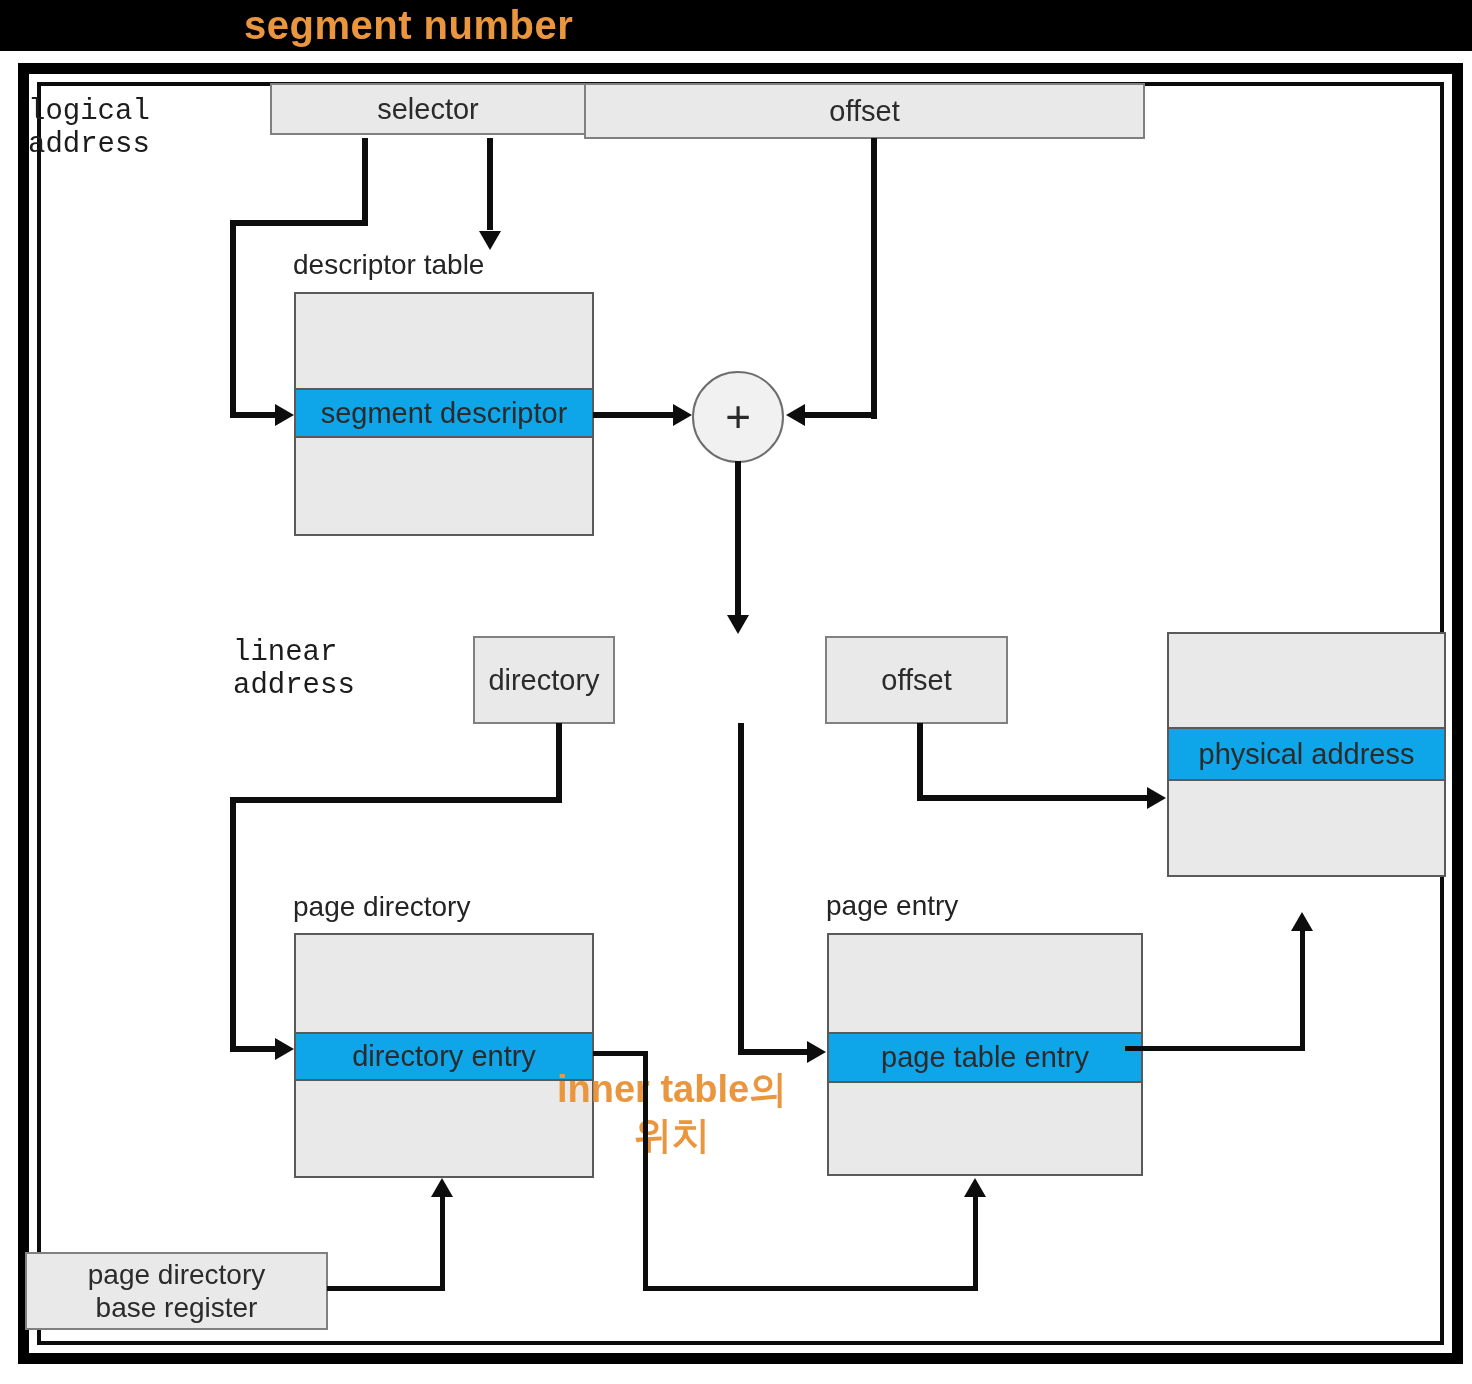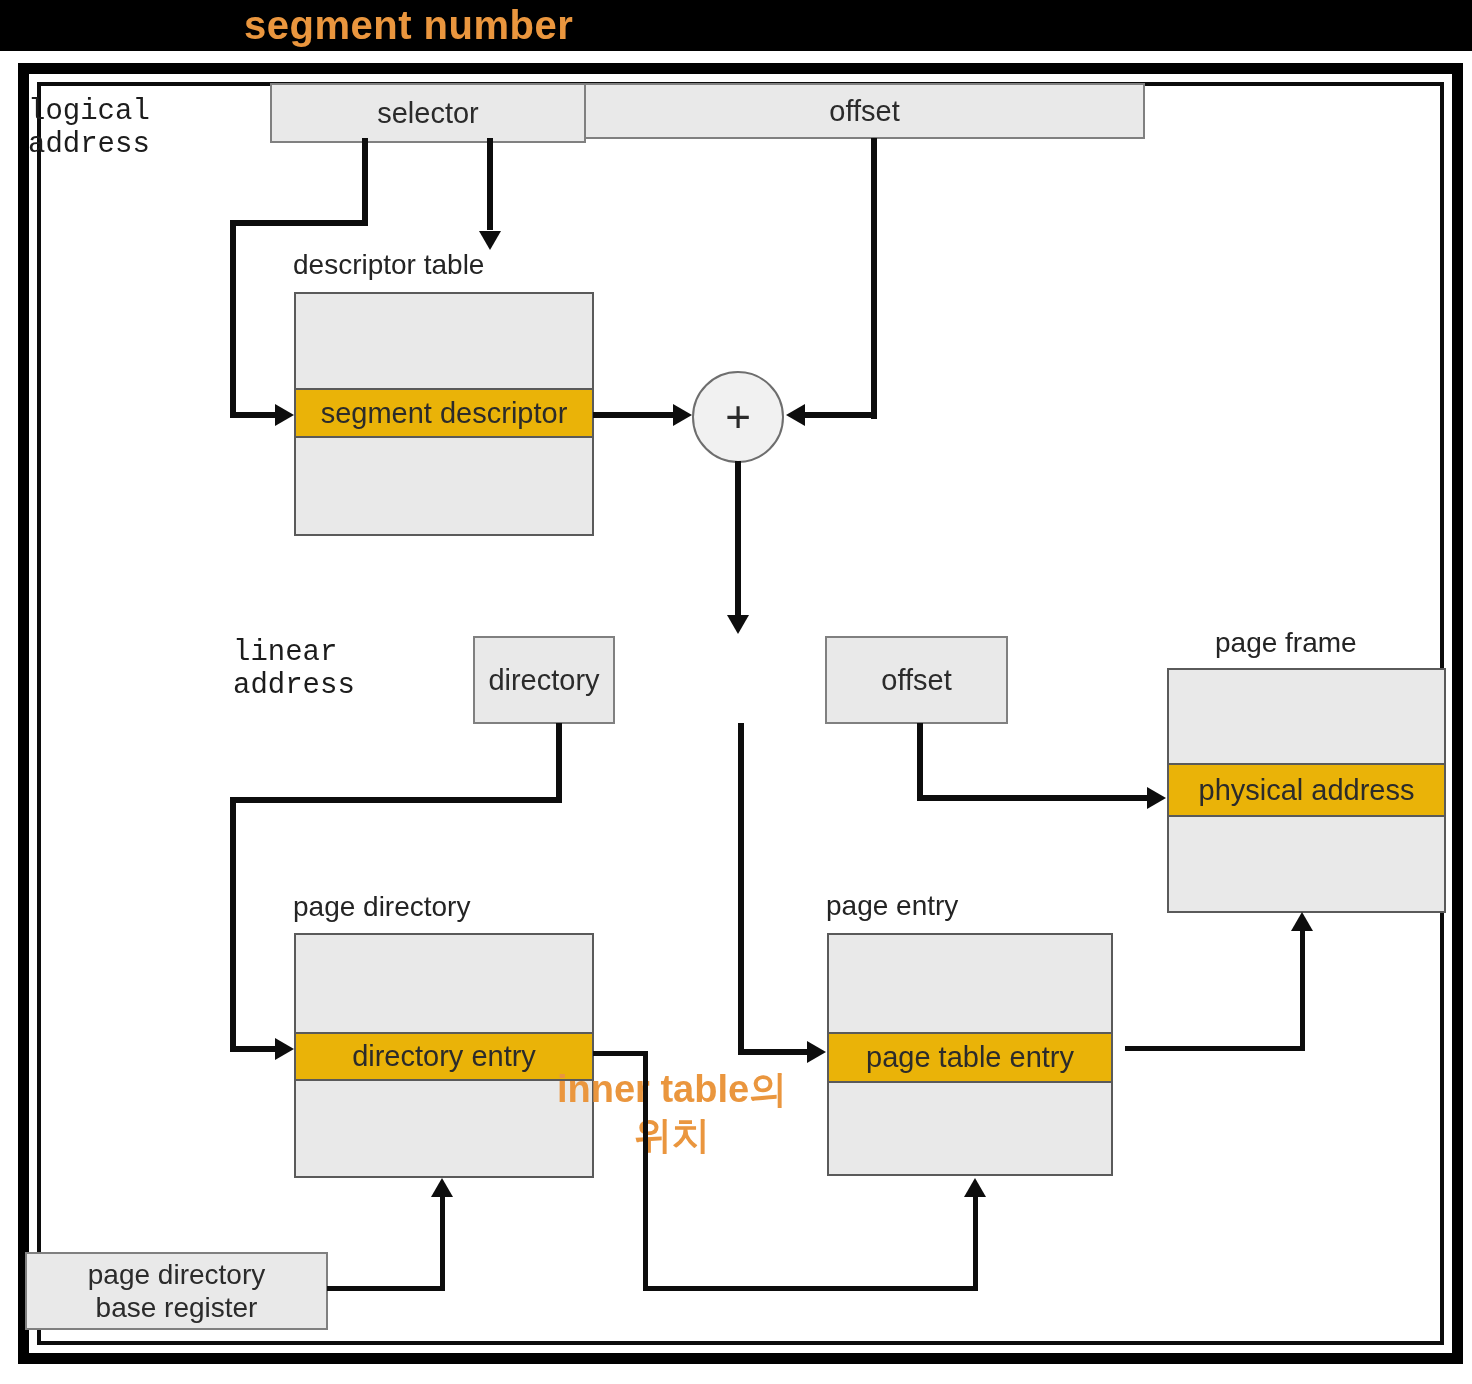--- a/index.html
+++ b/index.html
@@ -20,21 +20,21 @@
   .cap { position:absolute; font-size:28px; color:#242424; text-align:left; }
   .lbl { position:absolute; font-size:29px; color:#1c1c1c;font-family:Liberation Mono, monospace; }
 
   .cellbox { position:absolute; background:#e9e9e9; border:2px solid #808080;
              box-sizing:border-box; display:flex; align-items:center; justify-content:center;
              font-size:29px; color:#2b2b2b; }
 
   .tbl { position:absolute; border:2px solid #5a5a5a; box-sizing:border-box;
          background:#e9e9e9; display:flex; flex-direction:column; }
   .row-gray { background:#e9e9e9; }
-  .row-white { background:#eab308; border-top:2px solid #5a5a5a; border-bottom:2px solid #5a5a5a;
+  .row-white { background:#0ea5e9; border-top:2px solid #5a5a5a; border-bottom:2px solid #5a5a5a;
                box-sizing:border-box; display:flex; align-items:center; justify-content:center;
                font-size:29px; color:#2b2b2b; }
   .row-rest { flex:1 1 auto; }
 
   .plus-circle { position:absolute; left:692px; top:371px; width:92px; height:92px;
                  border:2px solid #6e6e6e; border-radius:50%; background:#f1f1f1;
                  box-sizing:border-box; display:flex; align-items:center; justify-content:center;
                  font-size:44px; color:#2a2a2a; }
 
   .ln { position:absolute; background:#0d0d0d; }
@@ -60,55 +60,55 @@
 
   <div class="topband">
     <span class="orange seg-num">segment number</span>
   </div>
 
   <div class="frame">
     <div class="frame-inner"></div>
   </div>
 
   <div class="lbl" style="left:28px; top:95px; width:225px;">logical address</div>
-  <div class="cellbox" style="left:270px; top:83px; width:316px; height:60px;">selector</div>
+  <div class="cellbox" style="left:270px; top:83px; width:316px; height:52px;">selector</div>
   <div class="cellbox" style="left:584px; top:83px; width:561px; height:56px;">offset</div>
 
   <div class="cap" style="left:293px; top:249px; width:300px;">descriptor table</div>
   <div class="tbl" style="left:294px; top:292px; width:300px; height:244px;">
     <div class="row-gray" style="flex:0 0 94px;"></div>
     <div class="row-white" style="flex:0 0 50px;">segment descriptor</div>
     <div class="row-gray row-rest"></div>
   </div>
 
   <div class="plus-circle">
     <span>+</span>
   </div>
 
   <div class="lbl" style="left:233px; top:636px; width:215px;">linear address</div>
   <div class="cellbox" style="left:473px; top:636px; width:142px; height:88px;">directory</div>
   <div class="cellbox" style="left:825px; top:636px; width:183px; height:88px;">offset</div>
 
 
   <div class="cap" style="left:1215px; top:627px; width:190px;">page frame</div>
-  <div class="tbl" style="left:1167px; top:668px; width:279px; height:245px;">
+  <div class="tbl" style="left:1167px; top:632px; width:279px; height:245px;">
     <div class="row-gray" style="flex:0 0 93px;"></div>
     <div class="row-white" style="flex:0 0 54px;">physical address</div>
     <div class="row-gray row-rest"></div>
   </div>
 
   <div class="cap" style="left:293px; top:891px; width:300px;">page directory</div>
   <div class="tbl" style="left:294px; top:933px; width:300px; height:245px;">
     <div class="row-gray" style="flex:0 0 97px;"></div>
     <div class="row-white" style="flex:0 0 49px;">directory entry</div>
     <div class="row-gray row-rest"></div>
   </div>
 
   <div class="cap" style="left:826px; top:890px; width:300px;">page entry</div>
-  <div class="tbl" style="left:827px; top:933px; width:286px; height:243px;text-align:center;">
+  <div class="tbl" style="left:827px; top:933px; width:316px; height:243px;text-align:center;">
     <div class="row-gray" style="flex:0 0 97px;"></div>
     <div class="row-white" style="flex:0 0 51px;">page table entry</div>
     <div class="row-gray row-rest"></div>
   </div>
 
   <div class="orange note-inner">
     <div>inner table의</div>
     <div>위치</div>
   </div>
 

